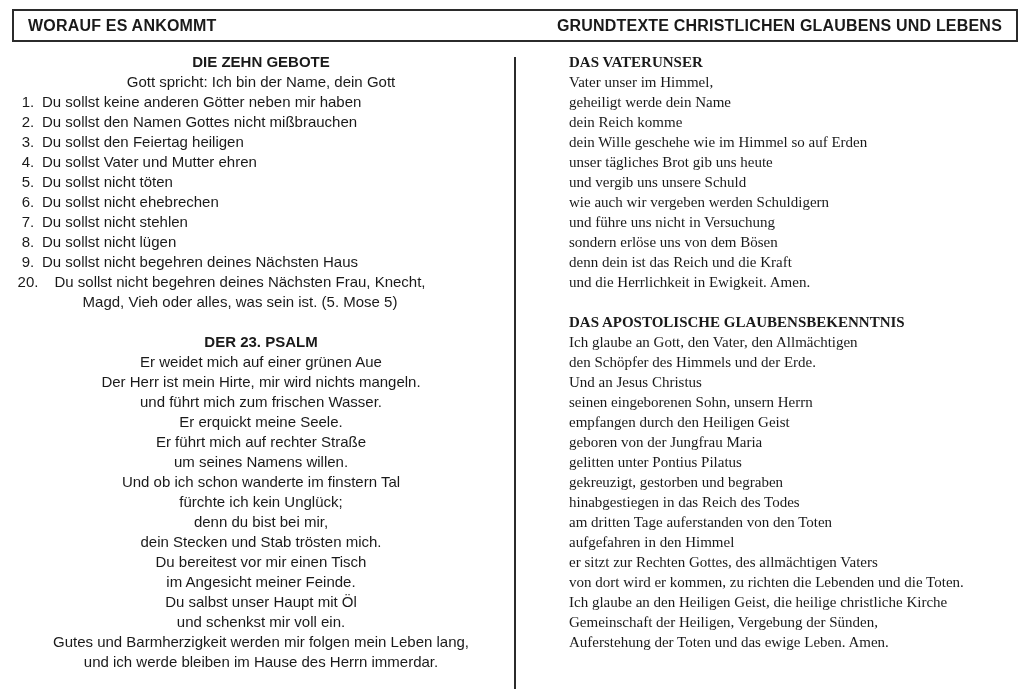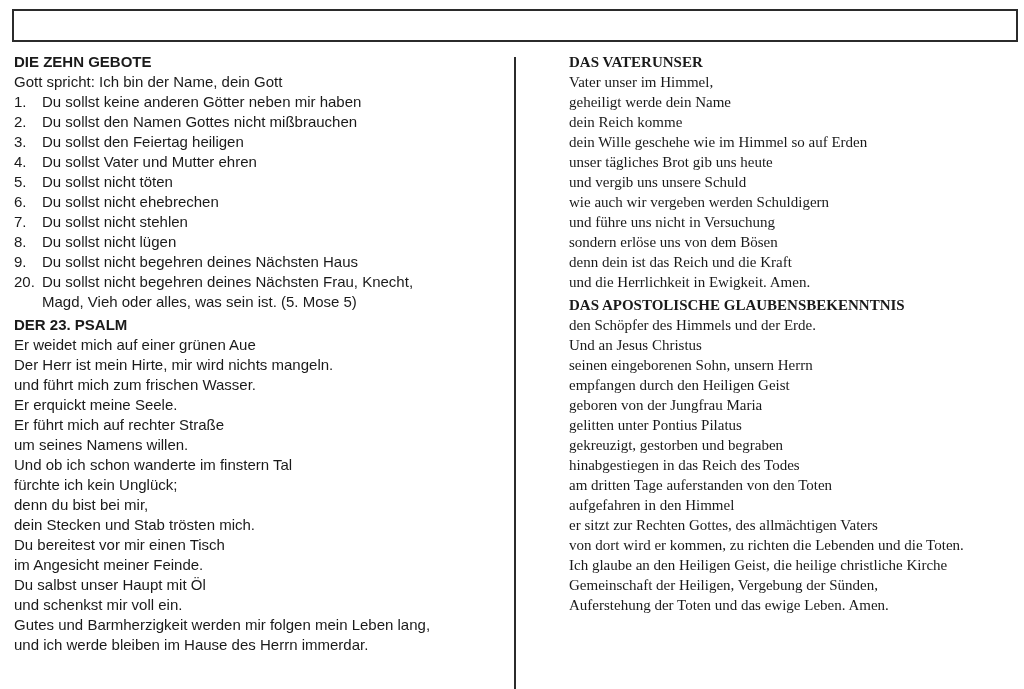--- a/index.html
+++ b/index.html
@@ -39,44 +39,46 @@
     width: 2px;
     height: 632px;
     background: var(--border, #2b2b2b);
   }
   .col {
     position: absolute;
     top: 52px;
     font-size: 15px;
     line-height: 20px;
   }
-  .col-left  { left: 14px;  width: 494px; }
+  .col-left  { left: 14px;  width: 494px; text-align: center; }
   .col-right { left: 569px; width: 452px; font-family: Liberation Serif, serif; }
   .sec-title {
     font-weight: bold;
     line-height: 20px;
     white-space: nowrap;
   }
-  .gap { margin-top: 3px; }
+  .gap { margin-top: 20px; }
   .line { white-space: nowrap; }
   .item { display: flex; }
   .item .num {
     flex: 0 0 28px;
     width: 28px;
   }
   .item .itext {
     max-width: 396px;   
   }
 </style>
 </head>
 <body>
 
 <div class="page" style="--text: #1a1a1a; --border: #2b2b2b; --bg: #ffffff;">
 
   <div class="header-box">
+    <span>WORAUF ES ANKOMMT</span>
+    <span>GRUNDTEXTE CHRISTLICHEN GLAUBENS UND LEBENS</span>
   </div>
 
   <div class="divider"></div>
 
   <div class="col col-left">
     <div class="sec-title">DIE ZEHN GEBOTE</div>
     <div class="line">Gott spricht: Ich bin der Name, dein Gott</div>
     <div>
 
         <div class="item">
@@ -190,20 +192,21 @@
         <div class="line">sondern erlöse uns von dem Bösen</div>
 
         <div class="line">denn dein ist das Reich und die Kraft</div>
 
         <div class="line">und die Herrlichkeit in Ewigkeit. Amen.</div>
       </div>
 
     <div class="sec-title gap">DAS APOSTOLISCHE GLAUBENSBEKENNTNIS</div>
     <div>
 
+        <div class="line">Ich glaube an Gott, den Vater, den Allmächtigen</div>
 
         <div class="line">den Schöpfer des Himmels und der Erde.</div>
 
         <div class="line">Und an Jesus Christus</div>
 
         <div class="line">seinen eingeborenen Sohn, unsern Herrn</div>
 
         <div class="line">empfangen durch den Heiligen Geist</div>
 
         <div class="line">geboren von der Jungfrau Maria</div>

